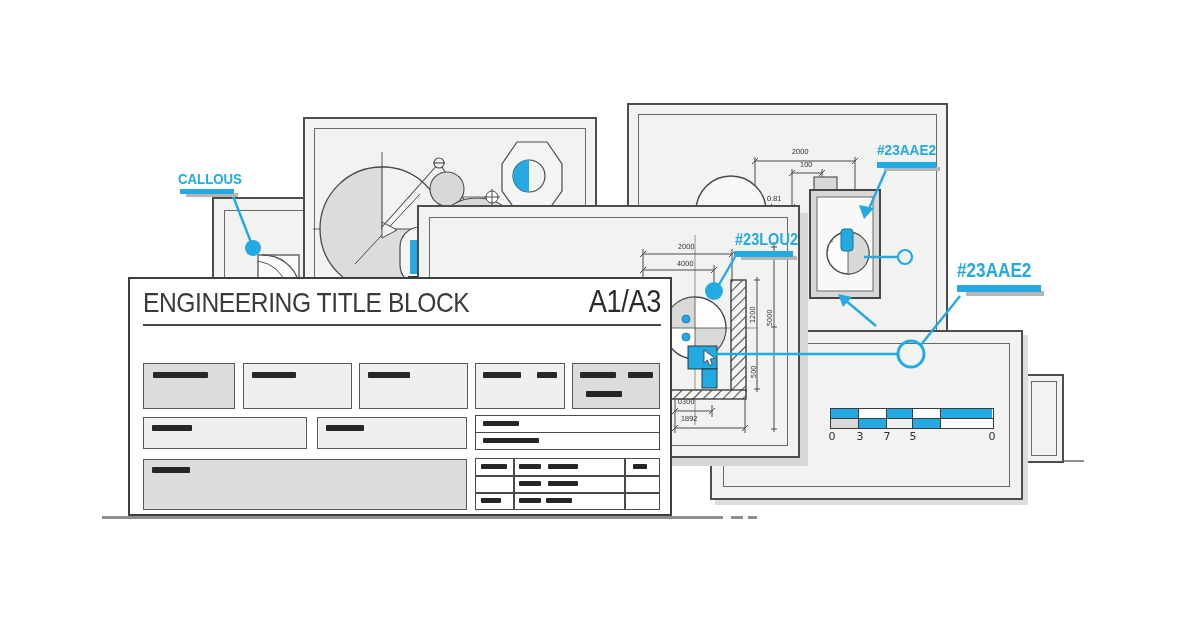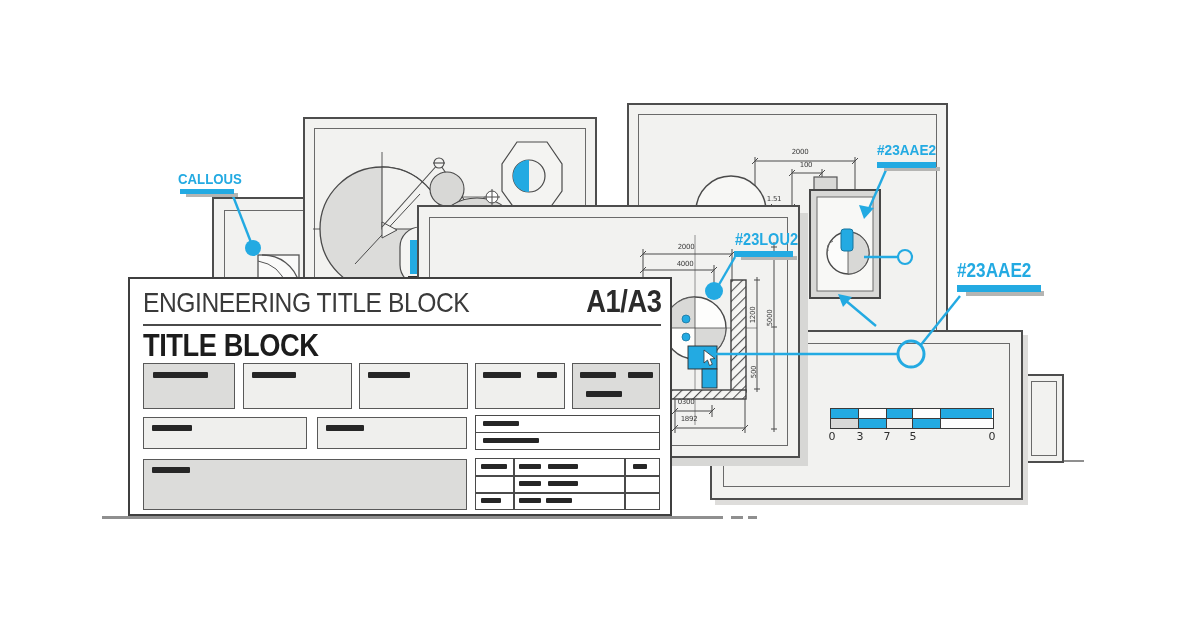--- a/index.html
+++ b/index.html
@@ -12,21 +12,21 @@
   .sheet .inner{position:absolute;border:1.5px solid #6a6a6a;pointer-events:none;}
   .sheet svg{position:absolute;left:0;top:0;}
   .shadowed{box-shadow:8px 8px 0 #d7d7d5;}
   .shadowed-sm{box-shadow:5px 5px 0 #dedddb;}
   
   #title-panel{position:absolute;left:128px;top:277px;width:544px;height:239px;background:#fff;
                border:2.5px solid #3f3f3f;box-sizing:border-box;}
   .cond{display:inline-block;transform:scaleX(.88);transform-origin:left center;white-space:nowrap;}
   .cond-r{display:inline-block;transform:scaleX(.88);transform-origin:right center;white-space:nowrap;}
   #panel-header{position:absolute;left:13px;top:8px;font-size:28px;color:#3a3a3a;letter-spacing:-.5px;}
-  #panel-format{position:absolute;right:9px;top:5px;font-size:31px;font-weight:700;color:#2b2b2b;letter-spacing:-.5px;text-align:right;}
+  #panel-format{position:absolute;right:9px;top:5px;font-size:31px;font-weight:400;color:#2b2b2b;letter-spacing:-.5px;text-align:right;}
   #panel-rule{position:absolute;left:13px;top:45px;width:518px;height:1.5px;background:#4a4a4a;}
   #panel-title{position:absolute;left:13px;top:49px;font-size:31px;font-weight:bold;color:#1c1c1c;letter-spacing:-.5px;}
   .box{position:absolute;border:1.5px solid #595959;background:var(--paper2);box-sizing:border-box;}
   .box.dark{background:#dcdcda;}
   .wrow{position:absolute;border:1.5px solid #4a4a4a;background:#fff;box-sizing:border-box;}
   .bar{position:absolute;height:6px;background:#262626;border-radius:1px;}
   .bar.s{height:5px;}
   .tline{position:absolute;background:#4a4a4a;}
   
   .clabel{position:absolute;color:var(--accent,#23AAE2);font-weight:bold;letter-spacing:0;}
@@ -223,21 +223,20 @@
         <rect x="283" y="162" width="15" height="19" fill="#23AAE2" stroke="#2b2b2b" stroke-width=".9"></rect>
         <path d="M285,143 l0,13 l3.5,-3 l2,5.5 l2.8,-1.2 l-2.2,-5.3 l4.9,-.5 z" fill="#ffffff" stroke="#333" stroke-width=".8"></path>
       </g>
     </svg>
   </div>
 
   <div id="title-panel">
     <div id="panel-header"><span class="cond">ENGINEERING TITLE BLOCK</span></div>
     <div id="panel-format"><span class="cond-r">A1/A3</span></div>
     <div id="panel-rule"></div>
-    <div id="panel-title"><span class="cond">TITLE BLOCK</span></div>
 
     <div class="box dark" style="left:13px;top:84px;width:92px;height:46px;">
       <div class="bar" style="left:9px;top:8px;width:55px;"></div>
       </div>
     <div class="box" style="left:113px;top:84px;width:109px;height:46px;">
       <div class="bar" style="left:8px;top:8px;width:44px;"></div>
       </div>
     <div class="box" style="left:229px;top:84px;width:109px;height:46px;">
       <div class="bar" style="left:8px;top:8px;width:42px;"></div>
       </div>
@@ -279,21 +278,21 @@
       <div class="bar s" style="left:43px;top:22px;width:22px;"></div>
       <div class="bar s" style="left:72px;top:22px;width:30px;"></div>
       <div class="bar s" style="left:5px;top:39px;width:20px;"></div>
       <div class="bar s" style="left:43px;top:39px;width:22px;"></div>
       <div class="bar s" style="left:70px;top:39px;width:26px;"></div>
     </div>
   </div>
 
   <span class="dim" style="left:800px;top:148px;">2000</span>
   <span class="dim" style="left:806px;top:161px;">100</span>
-  <span class="dim" style="left:774px;top:195px;">1.51</span>
+  <span class="dim" style="left:774px;top:195px;">0.81</span>
   <span class="dim" style="left:686px;top:243px;">2000</span>
   <span class="dim" style="left:685px;top:260px;">4000</span>
   <span class="dim" style="left:686px;top:398px;">0300</span>
   <span class="dim" style="left:689px;top:415px;">1892</span>
   <span class="dim rot" style="left:753px;top:315px;">1200</span>
   <span class="dim rot" style="left:770px;top:318px;">5000</span>
   <span class="dim rot" style="left:754px;top:372px;">500</span>
 
   <svg class="abs" width="1200" height="630" viewBox="0 0 1200 630" style="left:0;top:0;pointer-events:none;">
     <g stroke="#23AAE2" stroke-width="2.4" fill="none">

